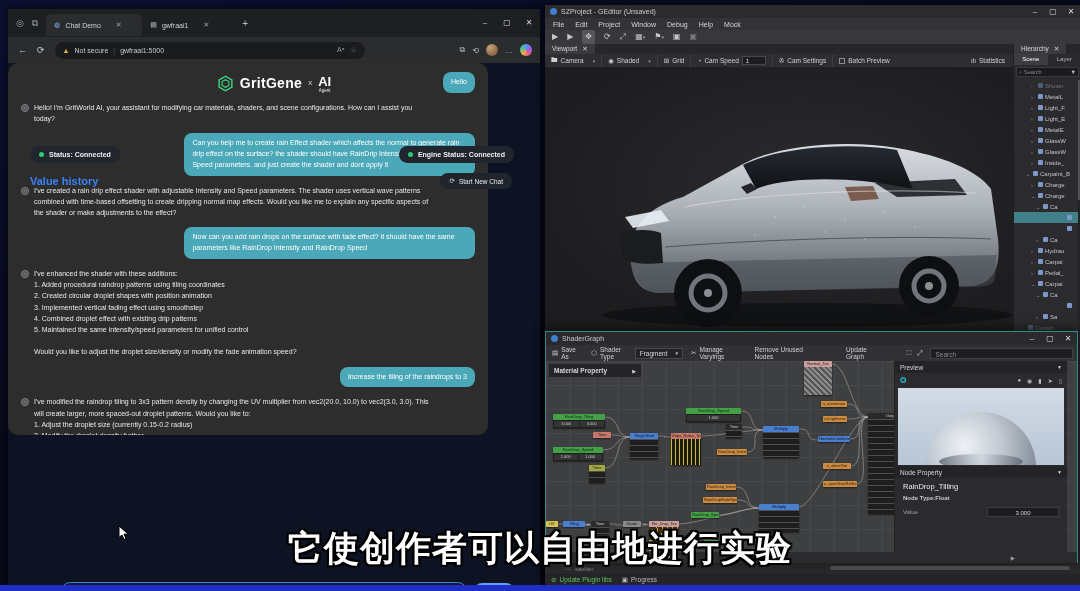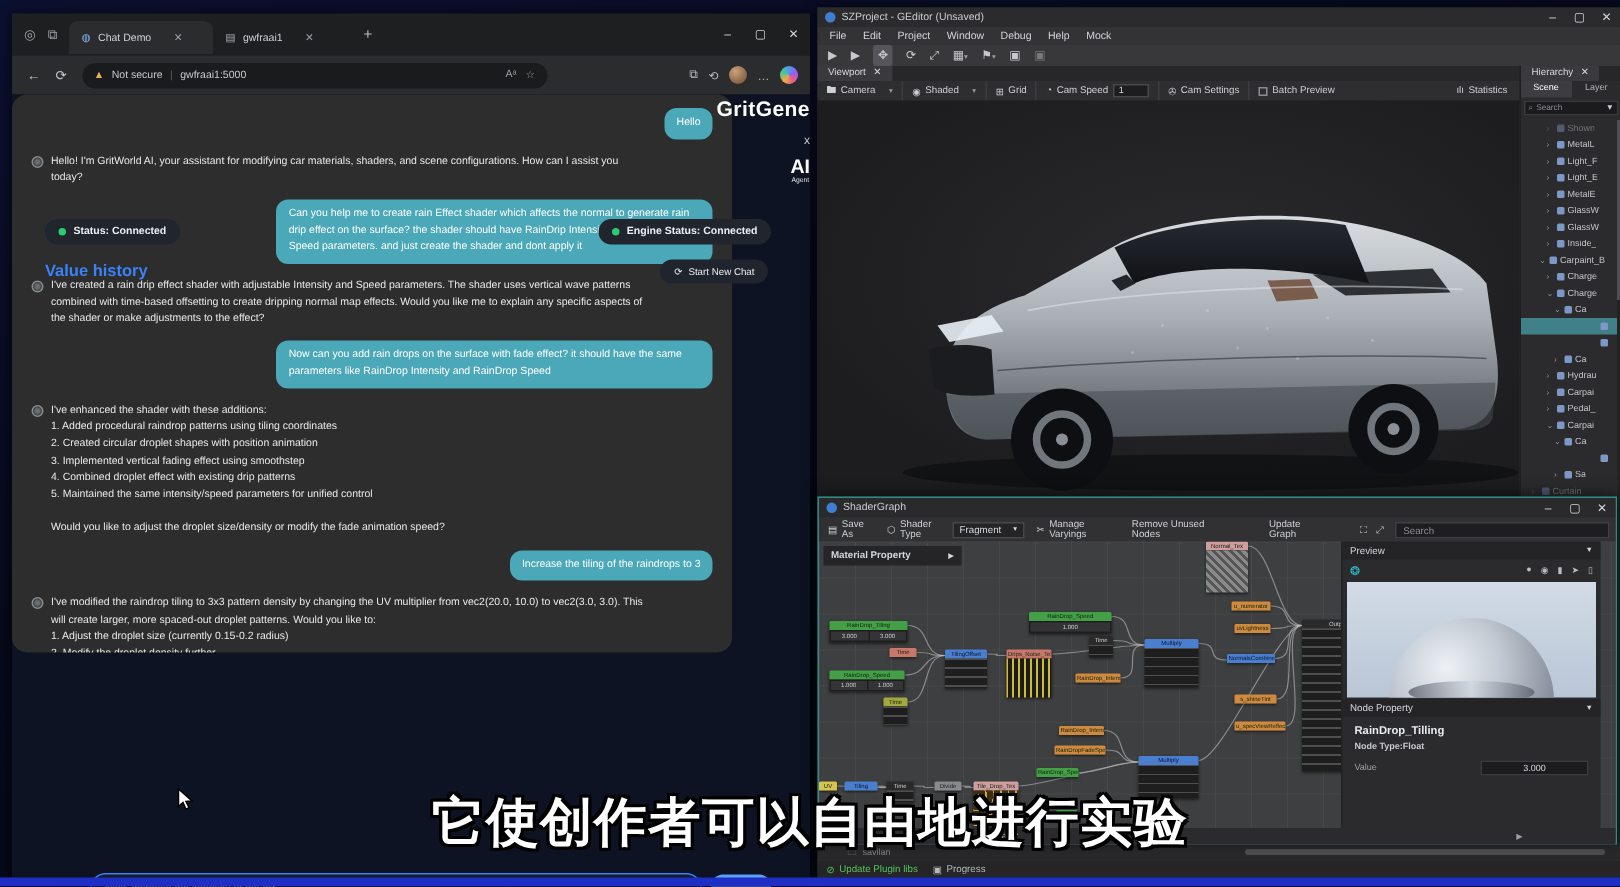--- a/index.html
+++ b/index.html
@@ -23,21 +23,21 @@
   .nav-ic { color:#c3c6ca; font-size:9px; margin-left:10px; }
   #urlpill { margin-left:10px; width:310px; height:17px; background:#1a1b1d; border-radius:9px; display:flex; align-items:center; font-size:7px; color:#c7cace; padding:0 8px; gap:5px; }
   #urlpill .warn { color:#e0b64a; font-size:7px; }
   #urlpill .sep { color:#5a5c5f; }
   #urlpill .right-ics { margin-left:auto; display:flex; gap:6px; color:#9a9ea3; }
   .addr-right { margin-left:auto; display:flex; align-items:center; gap:7px; margin-right:8px; color:#b8bbbf; font-size:8px; }
   .avatar { width:12px; height:12px; border-radius:50%; background:radial-gradient(circle at 35% 30%,#caa27a,#6b4a30); }
   .copilot { width:12px; height:12px; border-radius:50%; background:conic-gradient(#4e9af5,#9a5cf0,#e85c8a,#f0a84e,#4ec98a,#4e9af5); }
 
   #page { left:0; top:54px; width:532px; height:524px; background:#0d1322; }
-  #brand { left:0; top:12px; width:532px; height:30px; display:flex; align-items:flex-end; justify-content:center; gap:6px;flex-direction:column; }
+  #brand { left:0; top:12px; width:532px; height:30px; display:flex; align-items:flex-start; justify-content:center; gap:6px; }
   .brand-name { color:#fff; font-size:14px; font-weight:bold; letter-spacing:.3px; }
   .brand-x { color:#cfd2d6; font-size:8px; margin-top:3px; }
   .brand-ai { display:flex; flex-direction:column; align-items:center; line-height:1; }
   .brand-ai .ai { color:#fff; font-size:13px; font-weight:bold; }
   .brand-ai .agent { color:#e8e8e8; font-size:4.5px; margin-top:1px; }
   .pill { position:absolute; height:17px; background:#20252e; border-radius:9px; display:flex; align-items:center; gap:5px; padding:0 9px; font-size:7px; font-weight:bold; color:#eceff3; }
   .dot { width:5px; height:5px; border-radius:50%; background:#2ecc71; }
   #chat-hist-title { left:22px; top:112px; color:#3b82f6; font-size:11px; font-weight:bold; }
   #new-chat { right:28px; top:110px; position:absolute; height:16px; background:#1f242d; border-radius:9px; display:flex; align-items:center; gap:4px; padding:0 9px; font-size:6.5px; color:#e8ebef; }
   #chat-panel { left:25px; top:136px; width:480px; height:372px; background:#2d2d2d; border-radius:10px; padding:9px 13px; display:flex; flex-direction:column; gap:9px; overflow:hidden; }
@@ -129,21 +129,21 @@
   #sg-preview { left:348px; top:29px; width:173px; height:197px; background:#2b2b2d; border-left:1px solid #222; }
   .sg-phead { height:12px; background:#242426; display:flex; align-items:center; justify-content:space-between; padding:0 5px; font-size:6.5px; color:#d3d6da; }
   #pv-iconrow { height:14px; display:flex; align-items:center; padding:0 5px; }
   #pv-iconrow .orb { color:#2ec4d6; font-size:8px; }
   #pv-iconrow .ics { margin-left:auto; display:flex; gap:6px; color:#b9bcc0; font-size:6px; }
   #pv-view { margin:1px 3px; height:77px; background:linear-gradient(#d2dbe6,#b9c6d6); position:relative; overflow:hidden; }
   #pv-sphere { position:absolute; left:28px; top:24px; width:110px; height:110px; border-radius:50%;
      background:radial-gradient(circle at 35% 30%,#eef2f6 0%,#c2c9d2 35%,#8d96a2 65%,#555d68 100%); }
   #pv-sphere::after { content:""; position:absolute; left:12%; top:38%; width:76%; height:14%; border-radius:50%;
      background:linear-gradient(90deg,rgba(40,48,60,.55),rgba(200,210,220,.4),rgba(40,48,60,.45)); }
-  #np-name { margin:4px 0 0 8px; color:#e8ebef; font-size:7.5px; font-weight:bold; }
+  #np-name { margin:4px 0 0 8px; color:#e8ebef; font-size:7.5px; font-weight:normal; }
   #np-type { margin:4px 0 0 8px; color:#c6c9cd; font-size:6px; font-weight:bold; }
   .np-row { margin:6px 8px 0 8px; display:flex; align-items:center; justify-content:space-between; }
   .np-label { color:#9b9ea2; font-size:6px; }
   .np-input { width:72px; height:10px; background:#1c1c1e; border:1px solid #3c3c40; color:#d6d9dd; font-size:6px; text-align:center; line-height:10px; }
 
   
   #subtitle { left:0; top:525px; width:1080px; text-align:center; color:#fff; font-size:35px; font-weight:bold; letter-spacing:1px;
      text-shadow:-2px -2px 0 #000,2px -2px 0 #000,-2px 2px 0 #000,2px 2px 0 #000,0 2px 0 #000,2px 0 0 #000,0 -2px 0 #000,-2px 0 0 #000; z-index:50; }
   #mouse-cursor { left:118px; top:525px; z-index:60; }
 </style>

